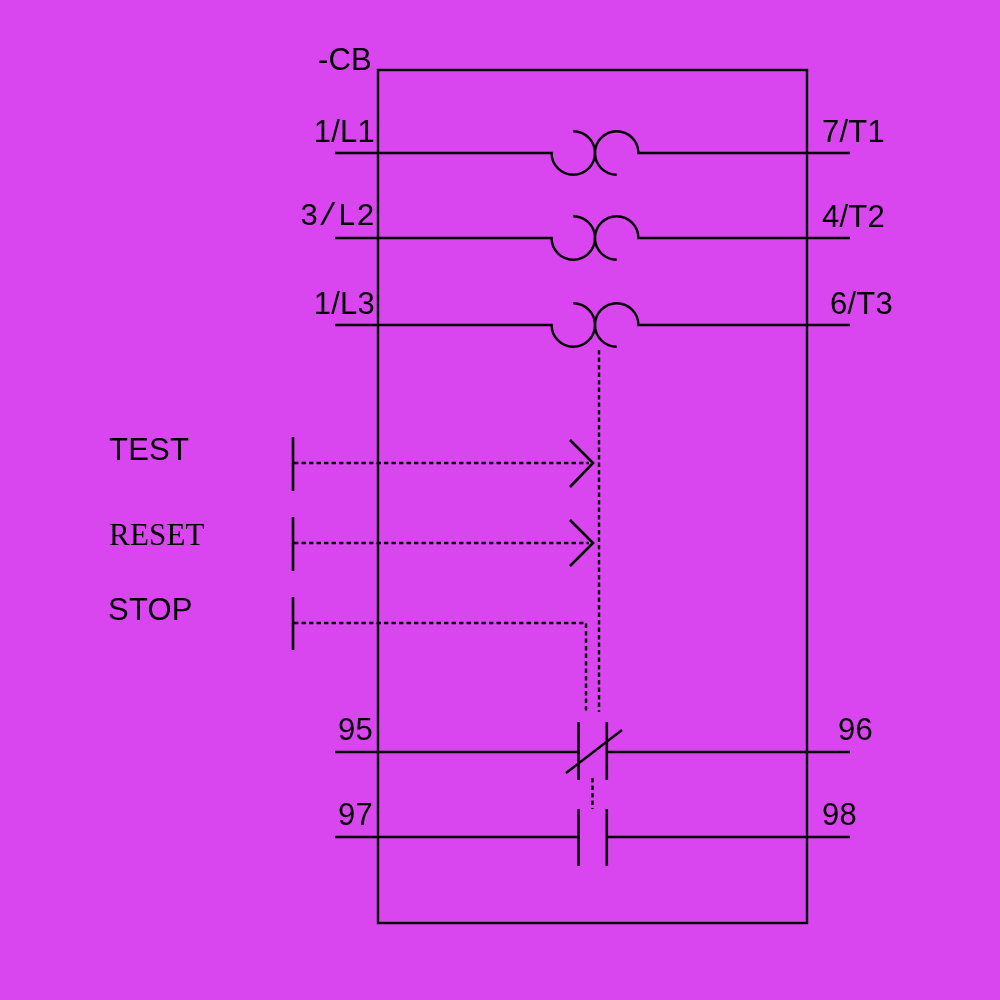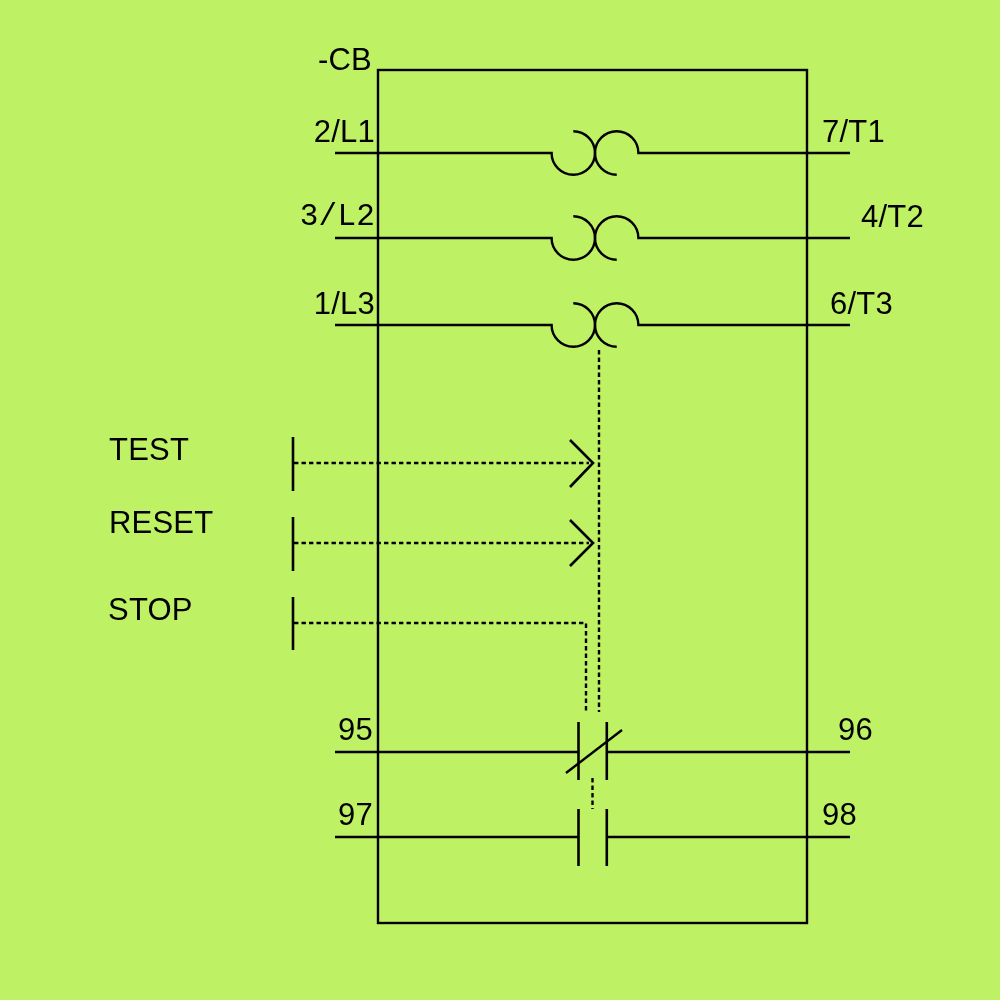--- a/index.html
+++ b/index.html
@@ -4,21 +4,21 @@
 <style>
   html, body {
     margin: 0;
     padding: 0;
     background: #ffffff;
   }
   .canvas {
     position: relative;
     width: 1000px;
     height: 1000px;
-    background: #bef264;
+    background: #d946ef;
     font-family: "Liberation Sans", sans-serif;
     overflow: hidden;
   }
   .drawing {
     position: absolute;
     left: 0;
     top: 0;
   }
   .lbl {
     position: absolute;
@@ -85,30 +85,30 @@
     <g stroke="#000">
       <path d="M335 837 H578" stroke-width="2.4"></path>
       <path d="M607 837 H850" stroke-width="2.4"></path>
       <path d="M578.5 809 V866" stroke-width="2.6"></path>
       <path d="M606.8 809 V866" stroke-width="2.6"></path>
     </g>
   </svg>
 
   <div class="lbl right-aligned" style="left:262px; top:44px;">-CB</div>
 
-  <div class="lbl right-aligned" style="left:265px; top:116px;">2/L1</div>
+  <div class="lbl right-aligned" style="left:265px; top:116px;">1/L1</div>
   <div class="lbl right-aligned" style="left:265px; top:201px;font-family:Liberation Mono, monospace;">3/L2</div>
   <div class="lbl right-aligned" style="left:265px; top:288px;">1/L3</div>
 
   <div class="lbl" style="left:822px; top:116px;">7/T1</div>
-  <div class="lbl" style="left:822px; top:201px;margin-left:39px;">4/T2</div>
+  <div class="lbl" style="left:822px; top:201px;">4/T2</div>
   <div class="lbl" style="left:822px; top:288px;margin-left:8px;">6/T3</div>
 
   <div class="lbl" style="left:109px; top:434px;">TEST</div>
-  <div class="lbl" style="left:109px; top:507px;">RESET</div>
+  <div class="lbl" style="left:109px; top:519px;font-family:Liberation Serif, serif;">RESET</div>
   <div class="lbl" style="left:108px; top:594px;">STOP</div>
 
   <div class="lbl right-aligned" style="left:263px; top:714px;">95</div>
   <div class="lbl" style="left:822px; top:714px;margin-left:16px;">96</div>
   <div class="lbl right-aligned" style="left:263px; top:799px;">97</div>
   <div class="lbl" style="left:822px; top:799px;">98</div>
 
 </div>
 
 </body></html>

